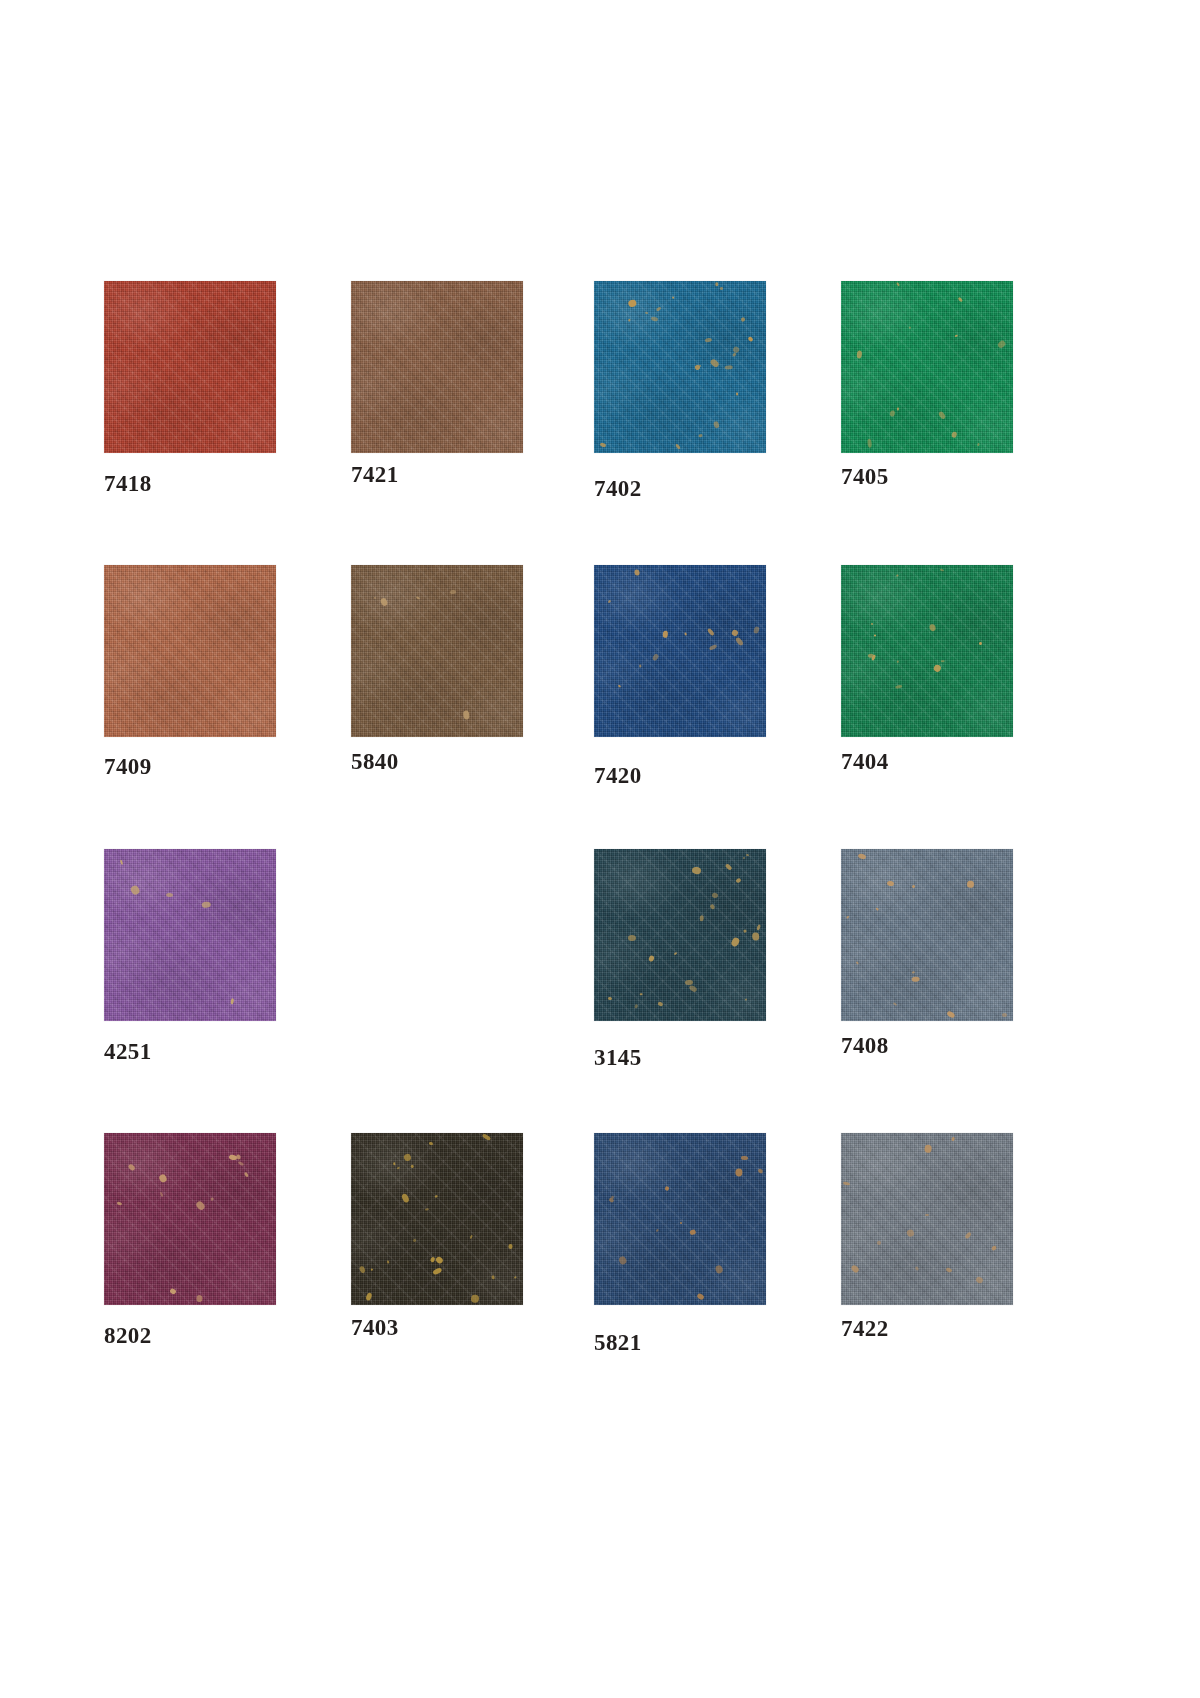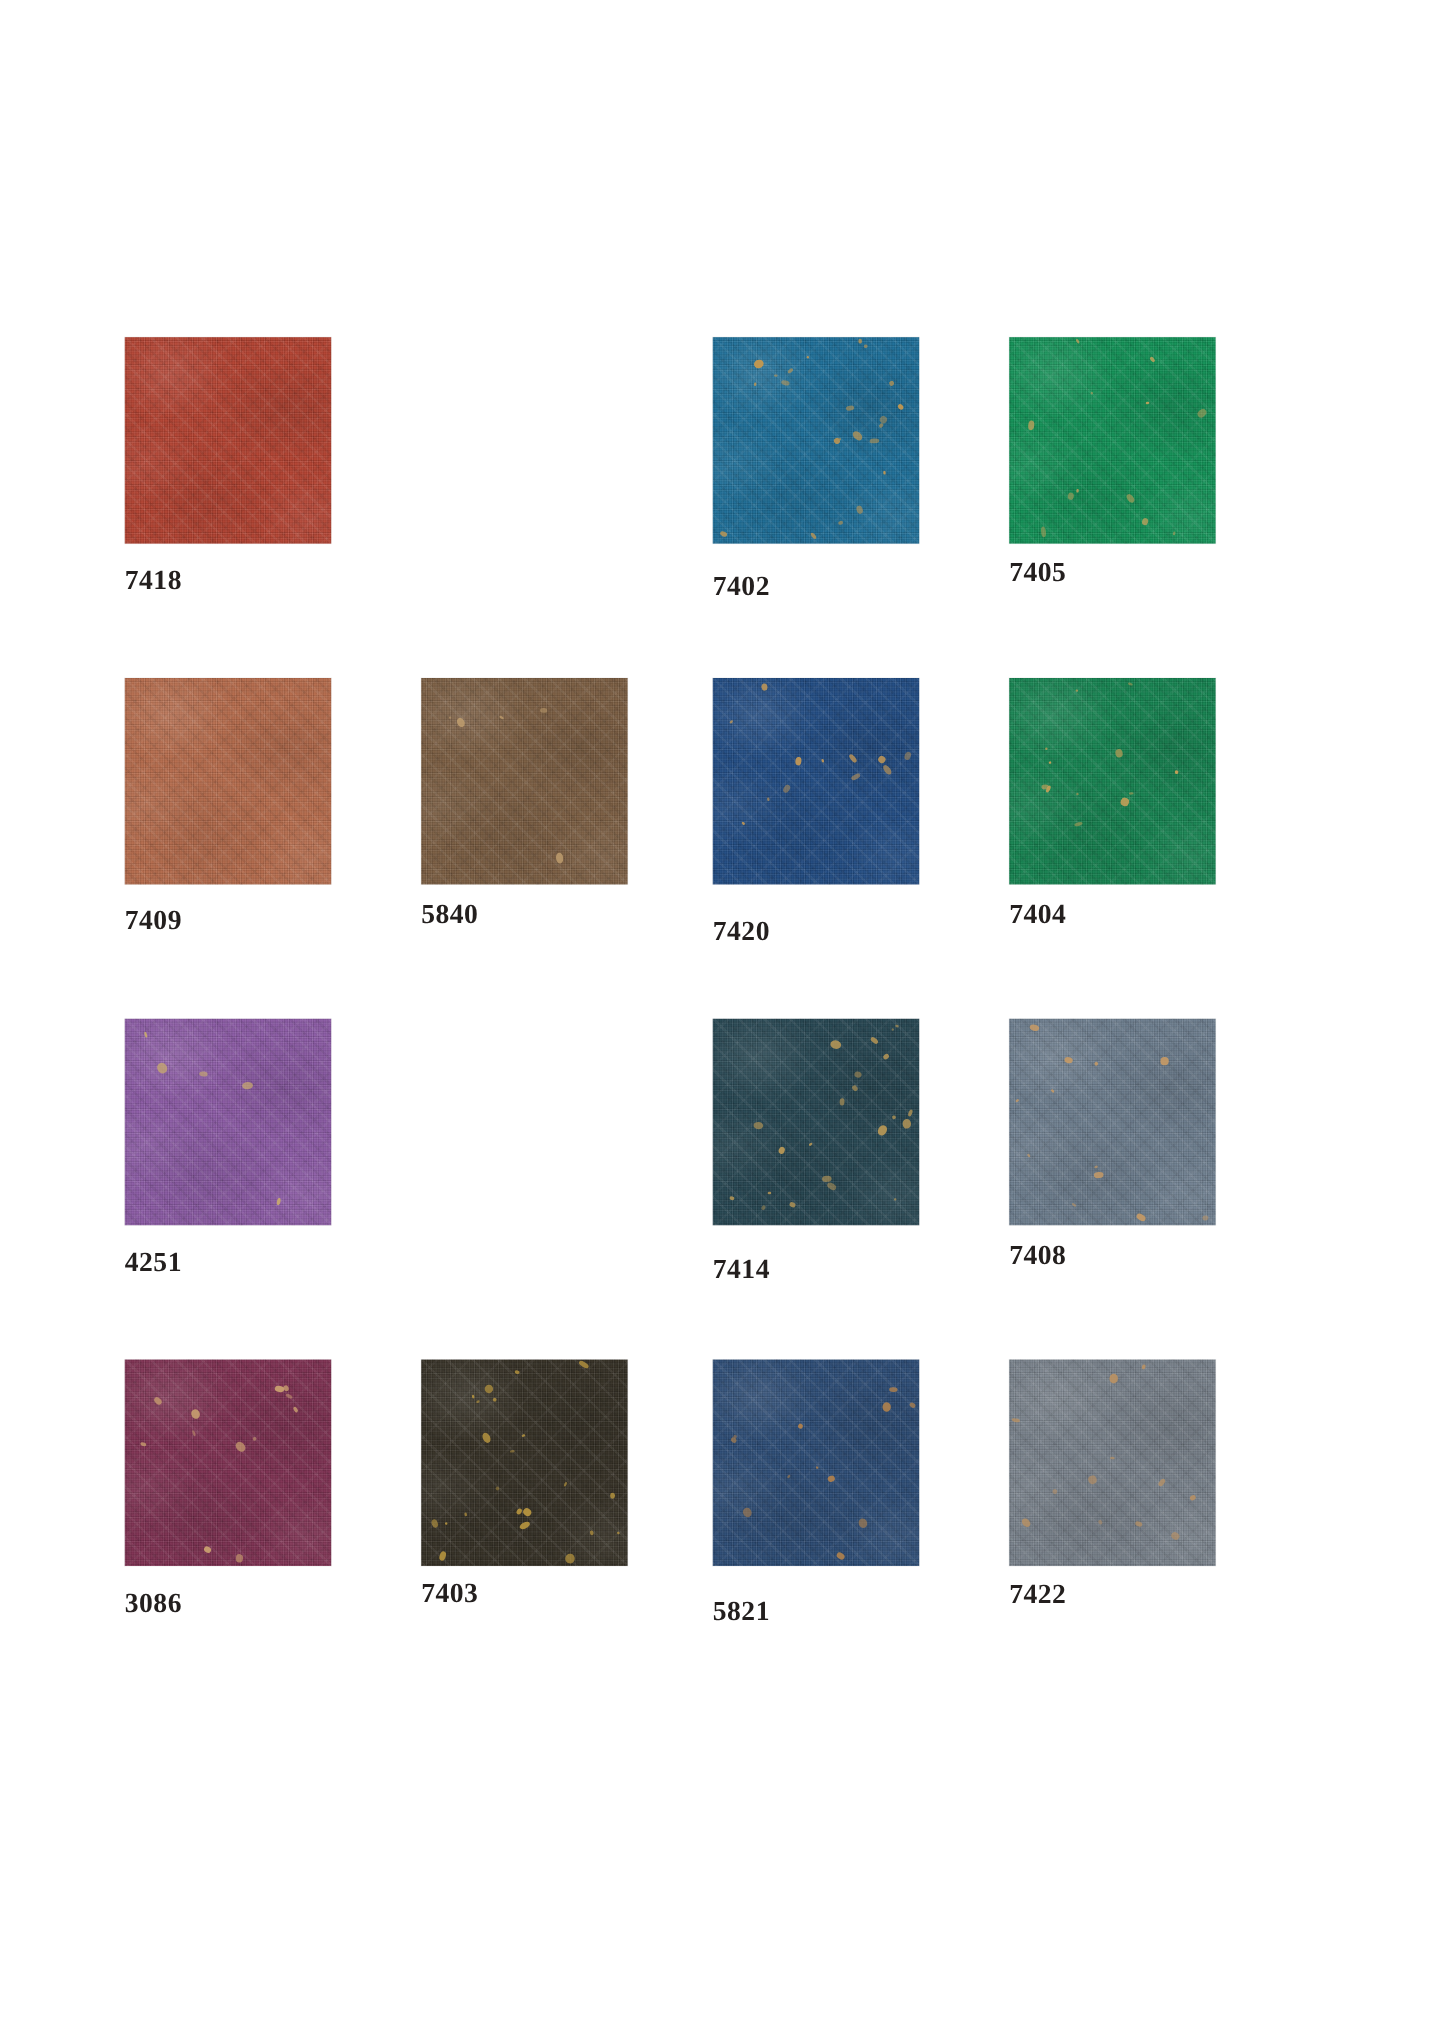--- a/index.html
+++ b/index.html
@@ -152,20 +152,28 @@
   <div class="swatch-grid" id="swatch-grid">
       <div class="swatch-row">
         <div class="swatch-cell col-0">
           <div class="swatch-chip" style="background-color: rgb(178, 64, 47);">
             <div class="weave-mottle"></div>
             <div class="weave-diag"></div>
             <div class="weave"></div>
           </div>
           <div class="swatch-label" style="top: 190px;">7418</div>
         </div>
+        <div class="swatch-cell col-1">
+          <div class="swatch-chip" style="background-color: rgb(140, 97, 70);">
+            <div class="weave-mottle"></div>
+            <div class="weave-diag"></div>
+            <div class="weave"></div>
+          </div>
+          <div class="swatch-label" style="top: 181px;">7421</div>
+        </div>
         <div class="swatch-cell col-2">
           <div class="swatch-chip" style="background-color: rgb(27, 109, 151);">
             <div class="weave-mottle"></div>
             <div class="weave-diag"></div>
             <div class="weave"></div>
             <div class="fleck" style="width: 4.8px; height: 4.3px; left: 89.4%; top: 32.7%; background: rgb(200, 153, 78); opacity: 0.92; transform: rotate(37deg);"></div>
             <div class="fleck" style="width: 4.3px; height: 3.3px; left: 80.1%; top: 41.6%; background: rgb(200, 153, 78); opacity: 0.58; transform: rotate(134deg);"></div>
             <div class="fleck" style="width: 5.3px; height: 2.6px; left: 36.1%; top: 15.6%; background: rgb(200, 153, 78); opacity: 0.59; transform: rotate(144deg);"></div>
             <div class="fleck" style="width: 2.3px; height: 1.8px; left: 60.9%; top: 48.9%; background: rgb(200, 153, 78); opacity: 0.53; transform: rotate(41deg);"></div>
             <div class="fleck" style="width: 8.4px; height: 6.9px; left: 19.7%; top: 11%; background: rgb(200, 153, 78); opacity: 0.94; transform: rotate(161deg);"></div>
@@ -308,21 +316,21 @@
             <div class="fleck" style="width: 7.7px; height: 6.7px; left: 91.8%; top: 48.6%; background: rgb(185, 152, 86); opacity: 0.81; transform: rotate(87deg);"></div>
             <div class="fleck" style="width: 8.8px; height: 6.8px; left: 57%; top: 10.5%; background: rgb(185, 152, 86); opacity: 0.86; transform: rotate(11deg);"></div>
             <div class="fleck" style="width: 8px; height: 4.9px; left: 52.8%; top: 76.1%; background: rgb(185, 152, 86); opacity: 0.62; transform: rotate(177deg);"></div>
             <div class="fleck" style="width: 4.3px; height: 3px; left: 23.2%; top: 90.9%; background: rgb(185, 152, 86); opacity: 0.46; transform: rotate(116deg);"></div>
             <div class="fleck" style="width: 2.6px; height: 2.5px; left: 87.1%; top: 46.9%; background: rgb(185, 152, 86); opacity: 0.76; transform: rotate(154deg);"></div>
             <div class="fleck" style="width: 5.3px; height: 3.7px; left: 67.7%; top: 32.5%; background: rgb(185, 152, 86); opacity: 0.65; transform: rotate(50deg);"></div>
             <div class="fleck" style="width: 7.6px; height: 5.4px; left: 55%; top: 79.8%; background: rgb(185, 152, 86); opacity: 0.53; transform: rotate(32deg);"></div>
             <div class="fleck" style="width: 5.5px; height: 4px; left: 61.1%; top: 38.9%; background: rgb(185, 152, 86); opacity: 0.64; transform: rotate(93deg);"></div>
             <div class="fleck" style="width: 3.7px; height: 2.9px; left: 7.9%; top: 85.9%; background: rgb(185, 152, 86); opacity: 0.84; transform: rotate(12deg);"></div>
           </div>
-          <div class="swatch-label" style="top: 196px;">7414</div>
+          <div class="swatch-label" style="top: 196px;">3145</div>
         </div>
         <div class="swatch-cell col-3">
           <div class="swatch-chip" style="background-color: rgb(107, 124, 141);">
             <div class="weave-mottle"></div>
             <div class="weave-diag"></div>
             <div class="weave"></div>
             <div class="fleck" style="width: 8.3px; height: 5.2px; left: 10%; top: 2.9%; background: rgb(197, 154, 102); opacity: 0.87; transform: rotate(16deg);"></div>
             <div class="fleck" style="width: 5.1px; height: 3.8px; left: 93.8%; top: 95.6%; background: rgb(197, 154, 102); opacity: 0.5; transform: rotate(4deg);"></div>
             <div class="fleck" style="width: 7.6px; height: 4.7px; left: 41.1%; top: 74.4%; background: rgb(197, 154, 102); opacity: 0.85; transform: rotate(173deg);"></div>
             <div class="fleck" style="width: 3.2px; height: 2.3px; left: 3%; top: 38.8%; background: rgb(197, 154, 102); opacity: 0.8; transform: rotate(137deg);"></div>
@@ -350,21 +358,21 @@
             <div class="fleck" style="width: 5.8px; height: 2.9px; left: 78.1%; top: 16.8%; background: rgb(201, 160, 112); opacity: 0.49; transform: rotate(25deg);"></div>
             <div class="fleck" style="width: 7.3px; height: 5.3px; left: 13.9%; top: 18.6%; background: rgb(201, 160, 112); opacity: 0.76; transform: rotate(42deg);"></div>
             <div class="fleck" style="width: 6.4px; height: 4.8px; left: 38.4%; top: 90.8%; background: rgb(201, 160, 112); opacity: 0.94; transform: rotate(30deg);"></div>
             <div class="fleck" style="width: 4.7px; height: 2.8px; left: 7.5%; top: 40.2%; background: rgb(201, 160, 112); opacity: 0.78; transform: rotate(15deg);"></div>
             <div class="fleck" style="width: 4.7px; height: 2.4px; left: 31.7%; top: 34.6%; background: rgb(201, 160, 112); opacity: 0.52; transform: rotate(69deg);"></div>
             <div class="fleck" style="width: 4.6px; height: 2.9px; left: 81.6%; top: 23.3%; background: rgb(201, 160, 112); opacity: 0.81; transform: rotate(58deg);"></div>
             <div class="fleck" style="width: 2.7px; height: 2.5px; left: 62%; top: 37.7%; background: rgb(201, 160, 112); opacity: 0.53; transform: rotate(163deg);"></div>
             <div class="fleck" style="width: 7.4px; height: 5.6px; left: 53.7%; top: 94.6%; background: rgb(201, 160, 112); opacity: 0.63; transform: rotate(95deg);"></div>
             <div class="fleck" style="width: 8.2px; height: 6.8px; left: 32.1%; top: 24.7%; background: rgb(201, 160, 112); opacity: 0.88; transform: rotate(62deg);"></div>
           </div>
-          <div class="swatch-label" style="top: 190px;">3086</div>
+          <div class="swatch-label" style="top: 190px;">8202</div>
         </div>
         <div class="swatch-cell col-1">
           <div class="swatch-chip" style="background-color: rgb(51, 46, 35);">
             <div class="weave-mottle"></div>
             <div class="weave-diag"></div>
             <div class="weave"></div>
             <div class="fleck" style="width: 3.3px; height: 3.2px; left: 36%; top: 61.8%; background: rgb(184, 150, 63); opacity: 0.46; transform: rotate(45deg);"></div>
             <div class="fleck" style="width: 3.9px; height: 2.4px; left: 43%; top: 43.5%; background: rgb(184, 150, 63); opacity: 0.51; transform: rotate(171deg);"></div>
             <div class="fleck" style="width: 8.9px; height: 4.7px; left: 47.7%; top: 79.1%; background: rgb(184, 150, 63); opacity: 0.91; transform: rotate(153deg);"></div>
             <div class="fleck" style="width: 4px; height: 2.7px; left: 45.6%; top: 5.4%; background: rgb(184, 150, 63); opacity: 0.8; transform: rotate(14deg);"></div>

